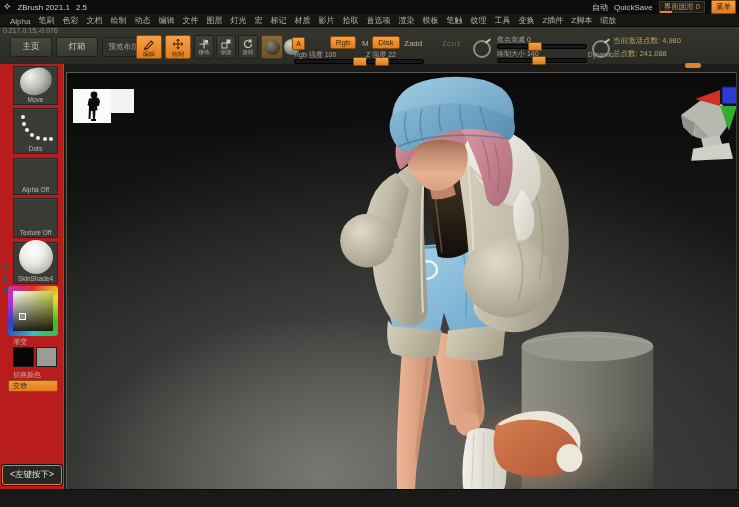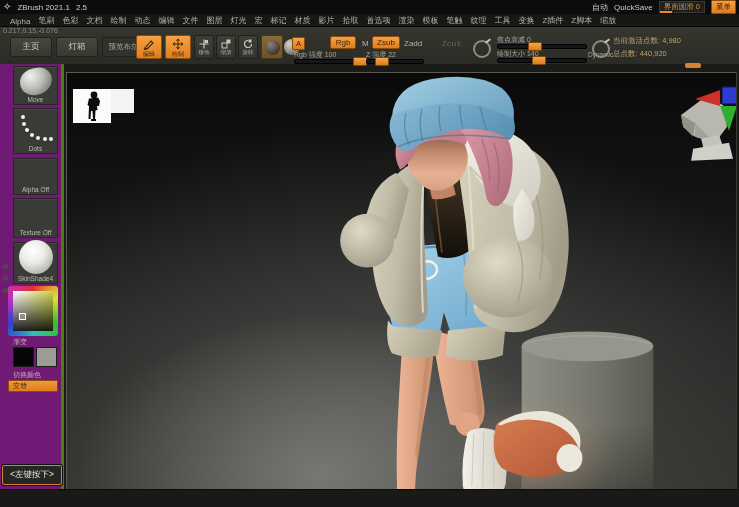--- a/index.html
+++ b/index.html
@@ -59,22 +59,22 @@
   .dim{color:#6d6a60;font-family:Liberation Mono, monospace;}
   .minilabel{position:absolute;font-size:7px;color:#aaa79b;white-space:nowrap;}
   .track{position:absolute;height:3px;background:#15151a;border:1px solid #000;border-radius:2px;}
   .knob{position:absolute;top:-3px;width:12px;height:7px;border-radius:1px;
     background:linear-gradient(#f6a549,#dd7d1c);border:1px solid #7a4a10;}
   .ring{position:absolute;width:14px;height:14px;border:2px solid #8d8d81;border-radius:50%;}
   .ring::after{content:"";position:absolute;right:-2px;top:-2px;width:6px;height:2px;background:#c8c8bc;transform:rotate(-35deg);}
   .ptslabel{position:absolute;left:613px;font-size:7.5px;color:#bba268;white-space:nowrap;}
   .divider-handle{position:absolute;left:685px;top:63px;width:16px;height:5px;background:#d98231;border-radius:2px;}
   
-  .leftpanel{position:absolute;left:0;top:64px;width:64px;height:443px;background:#701a75;
-    border-right:3px solid #4d7c0f;box-sizing:border-box;}
+  .leftpanel{position:absolute;left:0;top:64px;width:64px;height:443px;background:#b91c1c;
+    border-right:1px solid #4d7c0f;box-sizing:border-box;}
   .tray-dot{position:absolute;left:3px;width:5px;height:5px;border-radius:2px;background:#4a4a44;}
   .tile{position:absolute;left:13px;width:45px;background:#3a3a36;border:1px solid #282825;
     box-sizing:border-box;display:flex;flex-direction:column;align-items:center;justify-content:flex-end;
     box-shadow:inset 0 1px rgba(255,255,255,.05);}
   .tile .tlabel{font-size:6.5px;color:#bdbdb3;line-height:9px;}
   .thumb-area{flex:1;width:100%;display:flex;align-items:center;justify-content:center;}
   .moveblob{width:32px;height:27px;border-radius:55% 45% 60% 50%;
     background:radial-gradient(circle at 35% 28%,#f2f2f0,#bcbcb8 45%,#81817c 78%,#585853);transform:rotate(-8deg);}
   .matsphere{width:34px;height:34px;border-radius:50%;
     background:radial-gradient(circle at 40% 32%,#ffffff,#ebebe6 40%,#bcbcb4 72%,#8f8f87);}
@@ -195,21 +195,21 @@
     <div class="ball-dark" style="width:15px;height:15px;border-radius:50%;background:radial-gradient(circle at 35% 30%,#8c created8276,#564f45 50%,#37302а 80%);background:radial-gradient(circle at 35% 30%,#8a8276,#564f45 50%,#373028 80%);"></div>
   </div>
   <div class="sphere-btn" style="left:283px;width:18px;">
     <div class="ball-gray"></div>
   </div>
 
   <div class="chip" style="left:292px;top:10px;">A</div>
   <span class="slabel" style="left:306px;top:12px;margin-left:24px;">Mrgb</span>
   <div class="pill on" style="left:330px;top:9px;width:26px;">Rgb</div>
   <span class="slabel" style="left:362px;top:12px;">M</span>
-  <div class="pill on" style="left:372px;top:9px;width:28px;">Zsub</div>
+  <div class="pill on" style="left:372px;top:9px;width:28px;">Disk</div>
   <span class="slabel" style="left:404px;top:12px;">Zadd</span>
   <span class="slabel dim" style="left:442px;top:12px;">Zcut</span>
 
   <span class="minilabel" style="left:294px;top:23px;">Rgb 强度 100</span>
   <div class="track" style="left:294px;top:32px;width:70px;">
     <div class="knob" style="left:58px;"></div>
   </div>
   <span class="minilabel" style="left:366px;top:23px;">Z 强度 22</span>
   <div class="track" style="left:366px;top:32px;width:56px;">
     <div class="knob" style="left:8px;"></div>
@@ -221,21 +221,21 @@
     <div class="knob" style="left:30px;"></div>
   </div>
   <span class="minilabel" style="left:497px;top:22px;">绘制大小 140</span>
   <div class="track" style="left:497px;top:31px;width:88px;">
     <div class="knob" style="left:34px;"></div>
   </div>
   <span class="minilabel" style="left:588px;top:24px;font-size:6.5px;">Dynamic</span>
   <div class="ring" style="left:592px;top:13px;"></div>
 
   <span class="ptslabel" style="top:9px;">当前激活点数: 4,980</span>
-  <span class="ptslabel" style="top:22px;">总点数: 440,920</span>
+  <span class="ptslabel" style="top:22px;">总点数: 241,088</span>
 </div>
 
 <div class="divider-handle"></div>
 
 <div class="leftpanel">
   <div class="tray-dot" style="top:200px;"></div>
   <div class="tray-dot" style="top:212px;"></div>
   <div class="tray-dot" style="top:224px;"></div>
 
   <div class="tile" style="top:2px;height:39px;">

